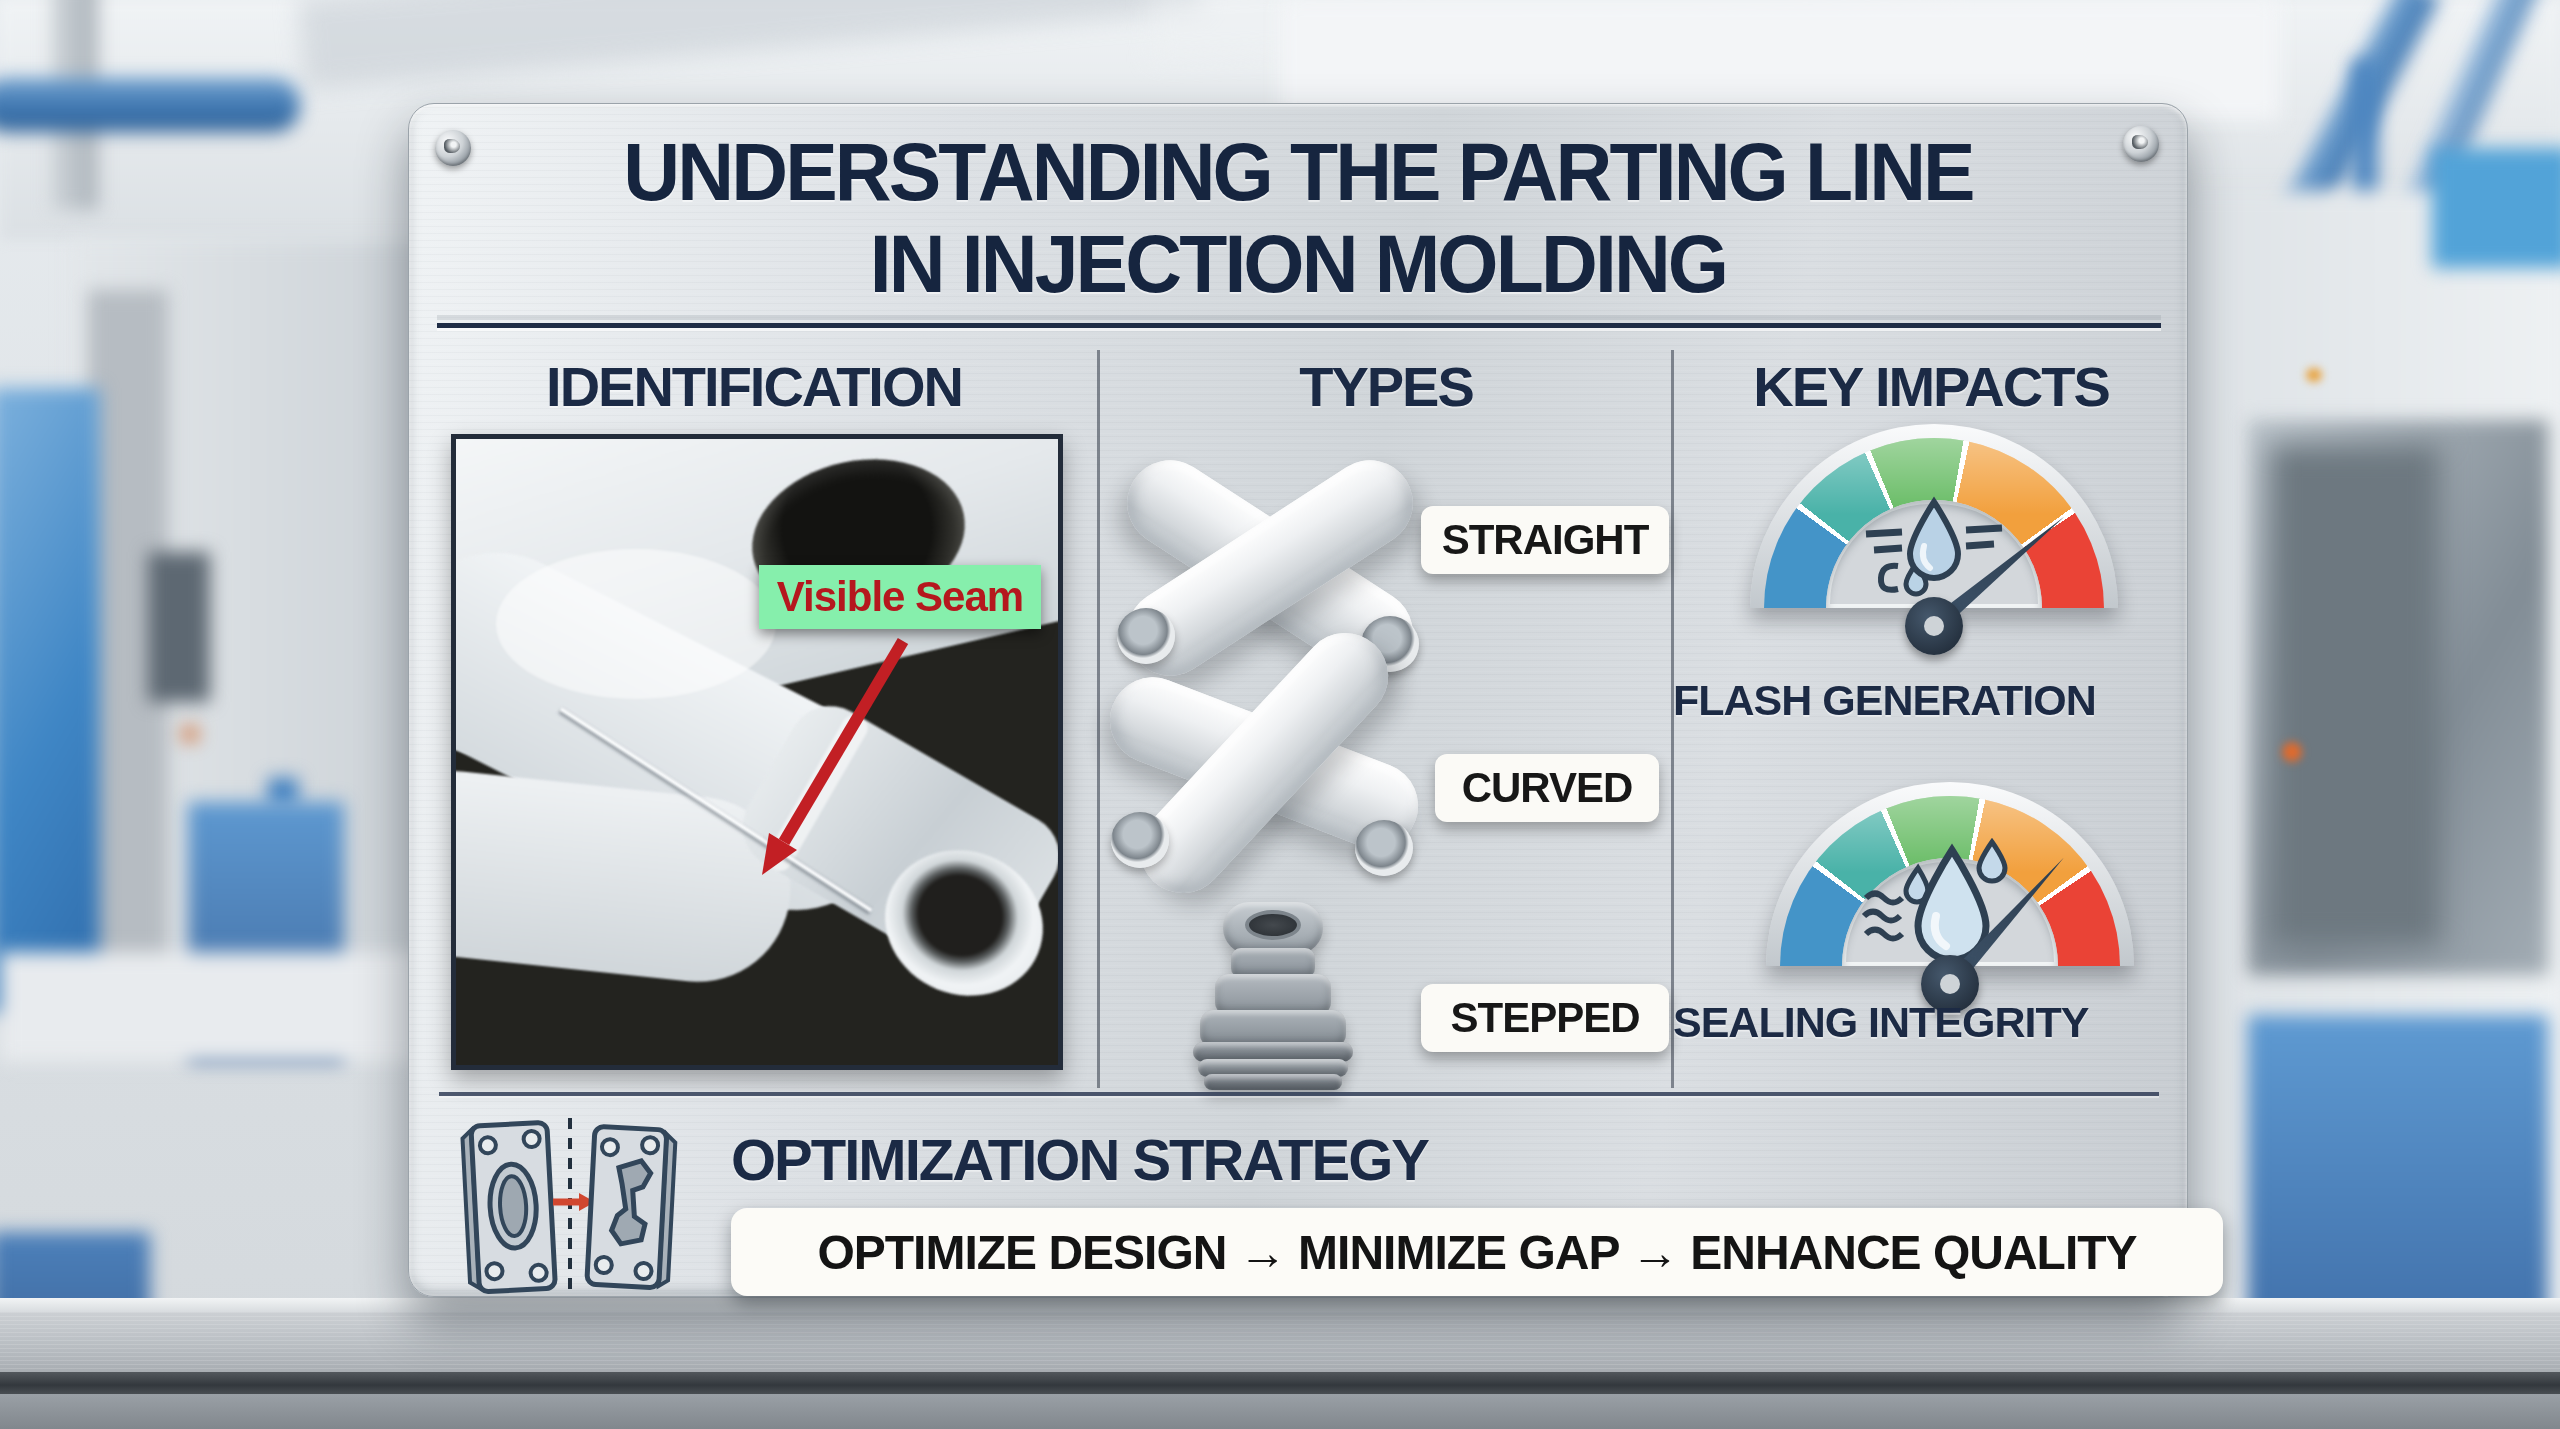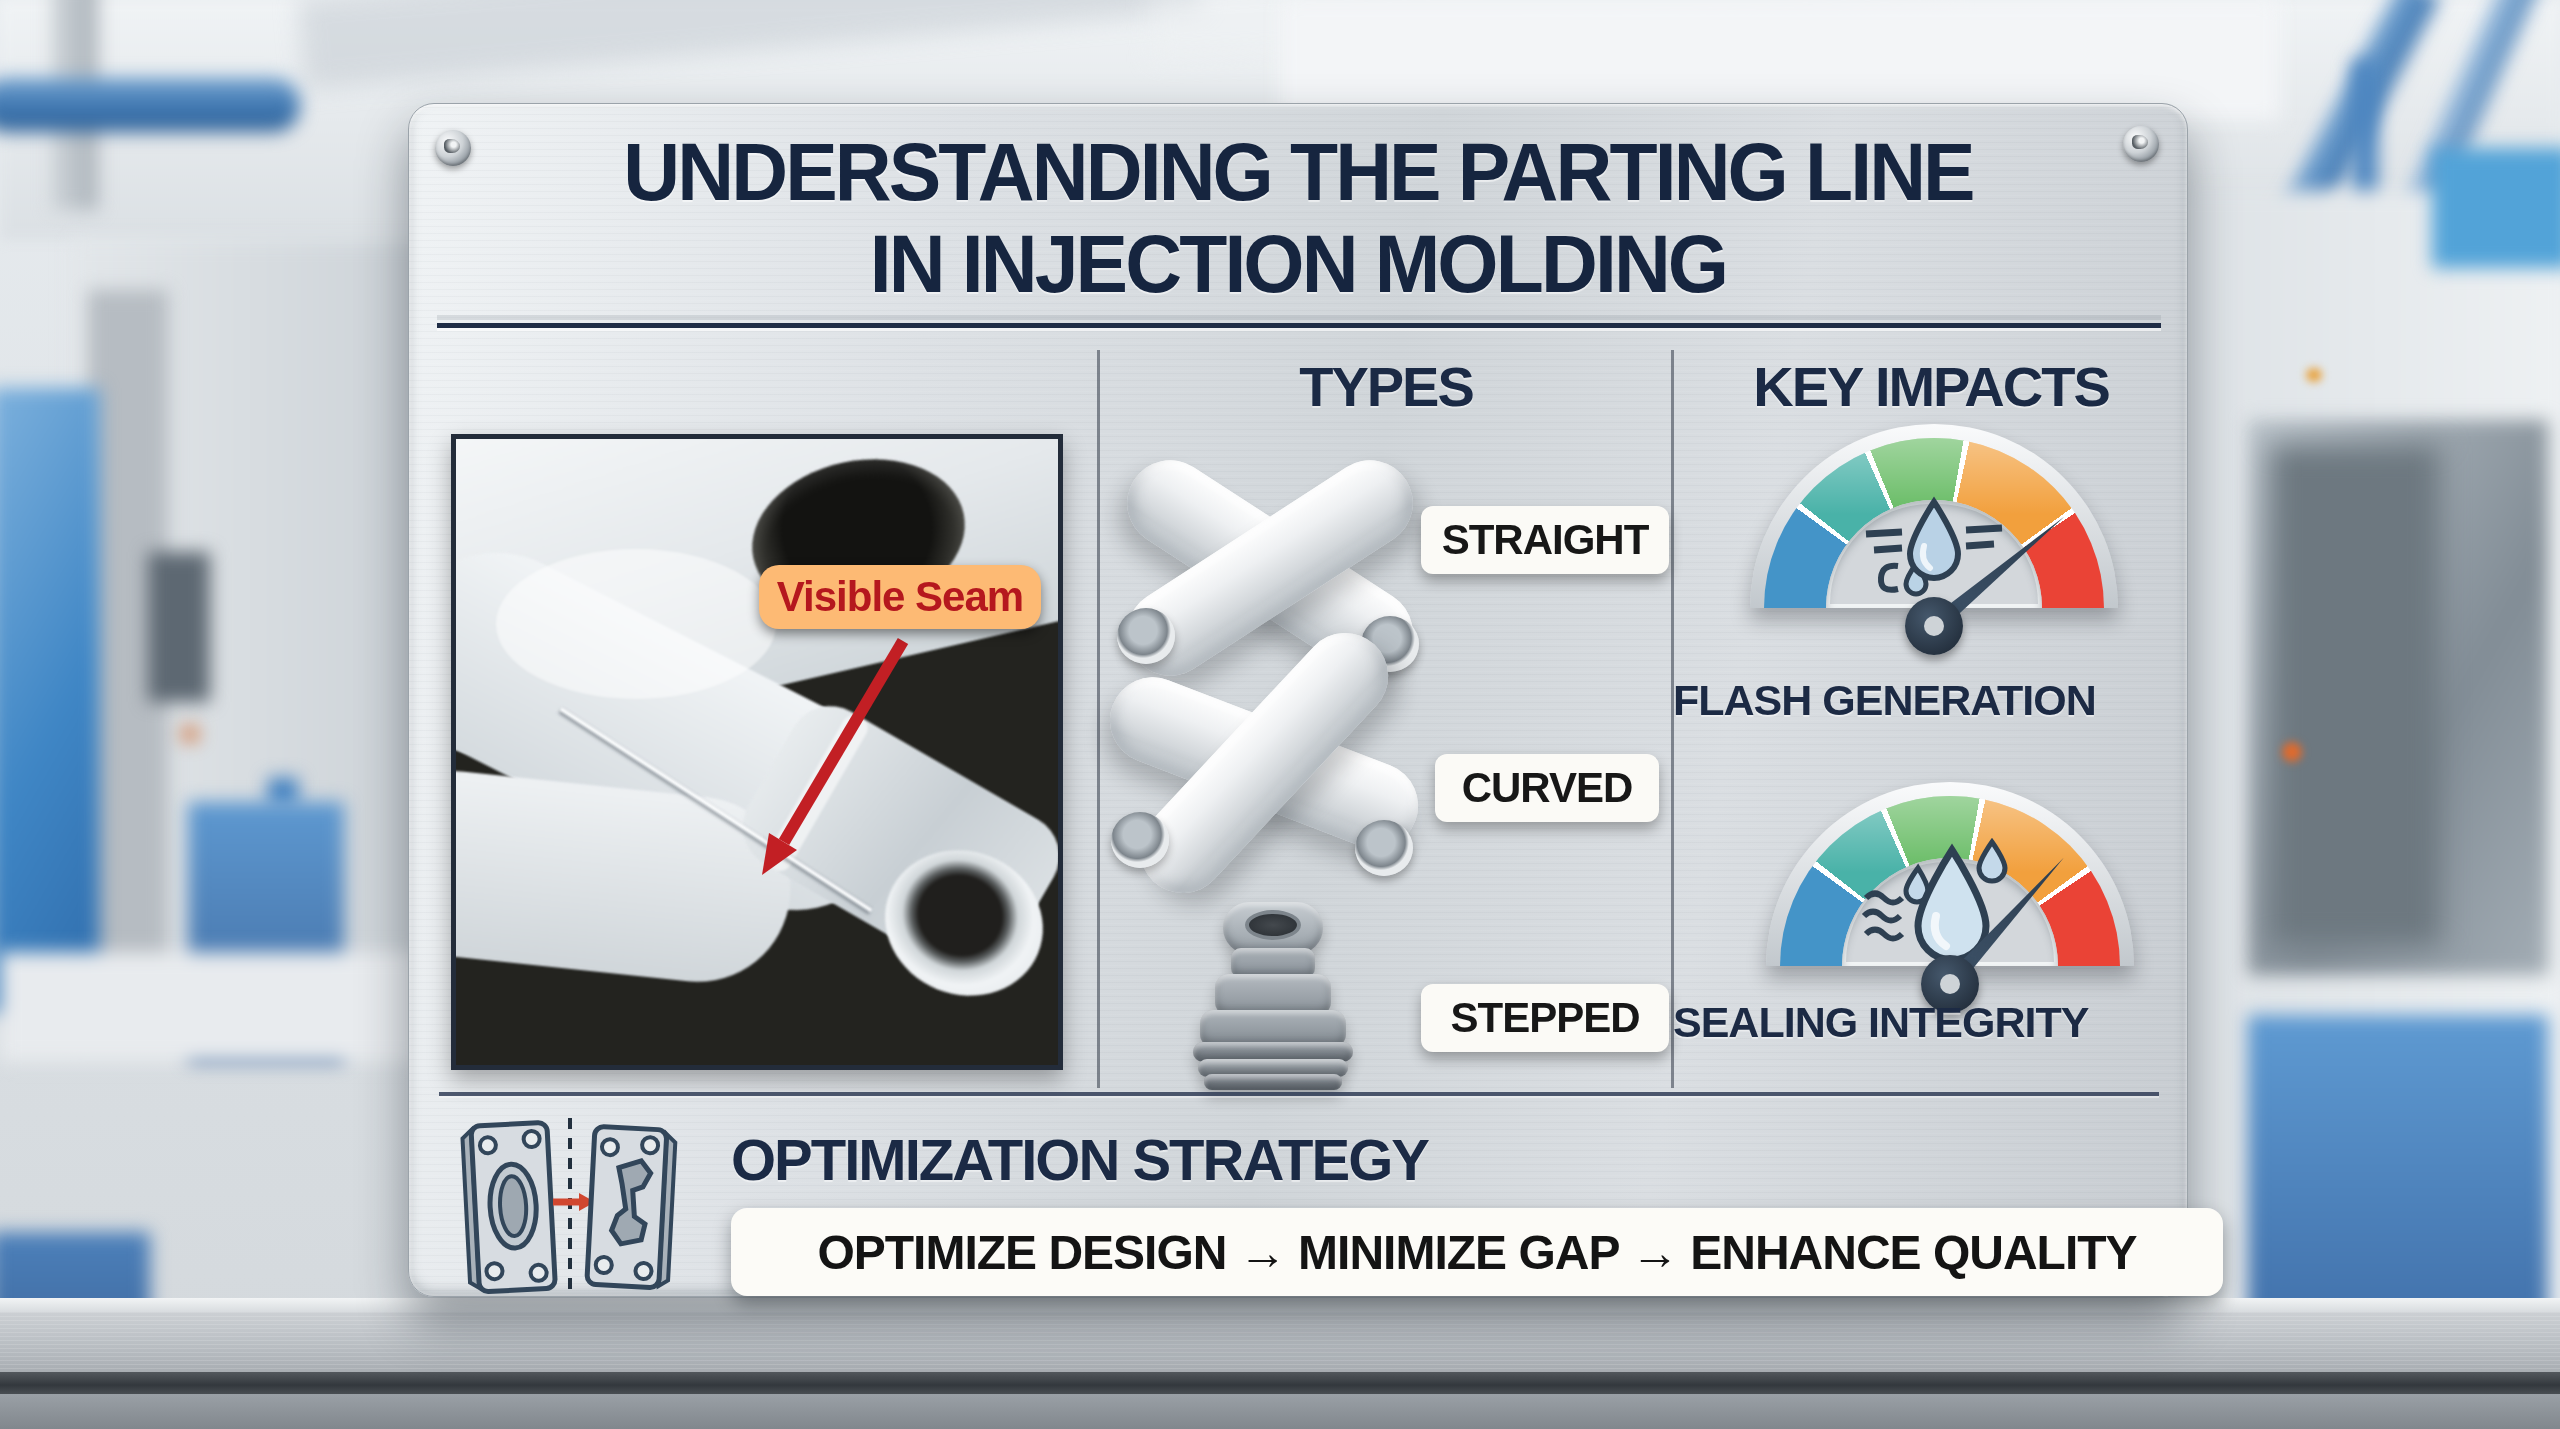--- a/index.html
+++ b/index.html
@@ -96,22 +96,22 @@
   .pp-armlow{left:-95px;top:345px;width:430px;height:185px;border-radius:95px;transform:rotate(6deg);
     background:linear-gradient(180deg,#eef1f3,#d0d6da);}
   .pp-nozzle{left:295px;top:315px;width:300px;height:175px;border-radius:42px;transform:rotate(30deg);
     background:linear-gradient(100deg,#e9edef,#c8cfd4 55%,#dde2e5);}
   .pp-nozzle:after{content:"";position:absolute;left:40px;top:0;width:26px;height:100%;background:rgba(255,255,255,.55);border-radius:12px;}
   .pp-mouth{left:428px;top:408px;width:160px;height:152px;border-radius:50%;transform:rotate(22deg) scaleY(.94);
     background:radial-gradient(circle at 46% 46%,#201f1d 0 35%,#5a5e5f 41%,#d0d6d9 49%,#f0f3f5 62%,#dde2e5 100%);}
   .pp-seam{left:105px;top:268px;width:370px;height:4px;transform:rotate(33deg);transform-origin:left center;
     background:rgba(252,253,254,.92);box-shadow:0 3px 3px rgba(90,100,110,.6),0 -1px 1px rgba(120,130,140,.4);filter:blur(.4px);}
   .pp-gloss{left:40px;top:110px;width:280px;height:150px;border-radius:50%;background:rgba(255,255,255,.5);filter:blur(24px);}
-  .seam-label{position:absolute;left:303px;top:126px;width:282px;height:64px;border-radius:20px;
-    background:#fdba74;box-shadow:0 5px 12px rgba(0,0,0,.45);
+  .seam-label{position:absolute;left:303px;top:126px;width:282px;height:64px;border-radius:0;
+    background:#86efac;box-shadow:0 5px 12px rgba(0,0,0,.45);
     display:flex;align-items:center;justify-content:center;
     font-size:42px;font-weight:700;color:#b5181e;letter-spacing:-1px;}
   .seam-arrow{position:absolute;left:0;top:0;width:100%;height:100%;pointer-events:none;}
 
   
   .fitting{position:absolute;}
   .fitting .cap{position:absolute;left:50%;top:50%;width:324px;height:86px;margin:-43px 0 0 -162px;border-radius:46px;
     background:linear-gradient(180deg,#ffffff 0%,#eef0f2 35%,#ccd1d5 78%,#dbe0e3 100%);
     box-shadow:0 16px 22px rgba(18,22,26,.22), inset 0 -10px 14px rgba(128,138,146,.45), inset 0 6px 8px rgba(255,255,255,.9);}
   .fit-straight .cap-a{transform:rotate(33deg);}
@@ -225,20 +225,21 @@
   <div class="panel">
     <div class="screw screw-l"></div>
     <div class="screw screw-r"></div>
 
     <div class="title">
       <span>UNDERSTANDING THE PARTING LINE</span>
       <span>IN INJECTION MOLDING</span>
     </div>
     <div class="title-rule"></div>
 
+    <div class="col-header hdr-id">IDENTIFICATION</div>
     <div class="col-header hdr-impacts">KEY IMPACTS</div>
     <div class="col-header hdr-types">TYPES</div>
 
     <div class="vrule vrule-1"></div>
     <div class="vrule vrule-2"></div>
 
     <div class="photo">
       <div class="pp pp-top"></div>
       <div class="pp pp-hole"></div>
       <div class="pp pp-armdiag"></div>

